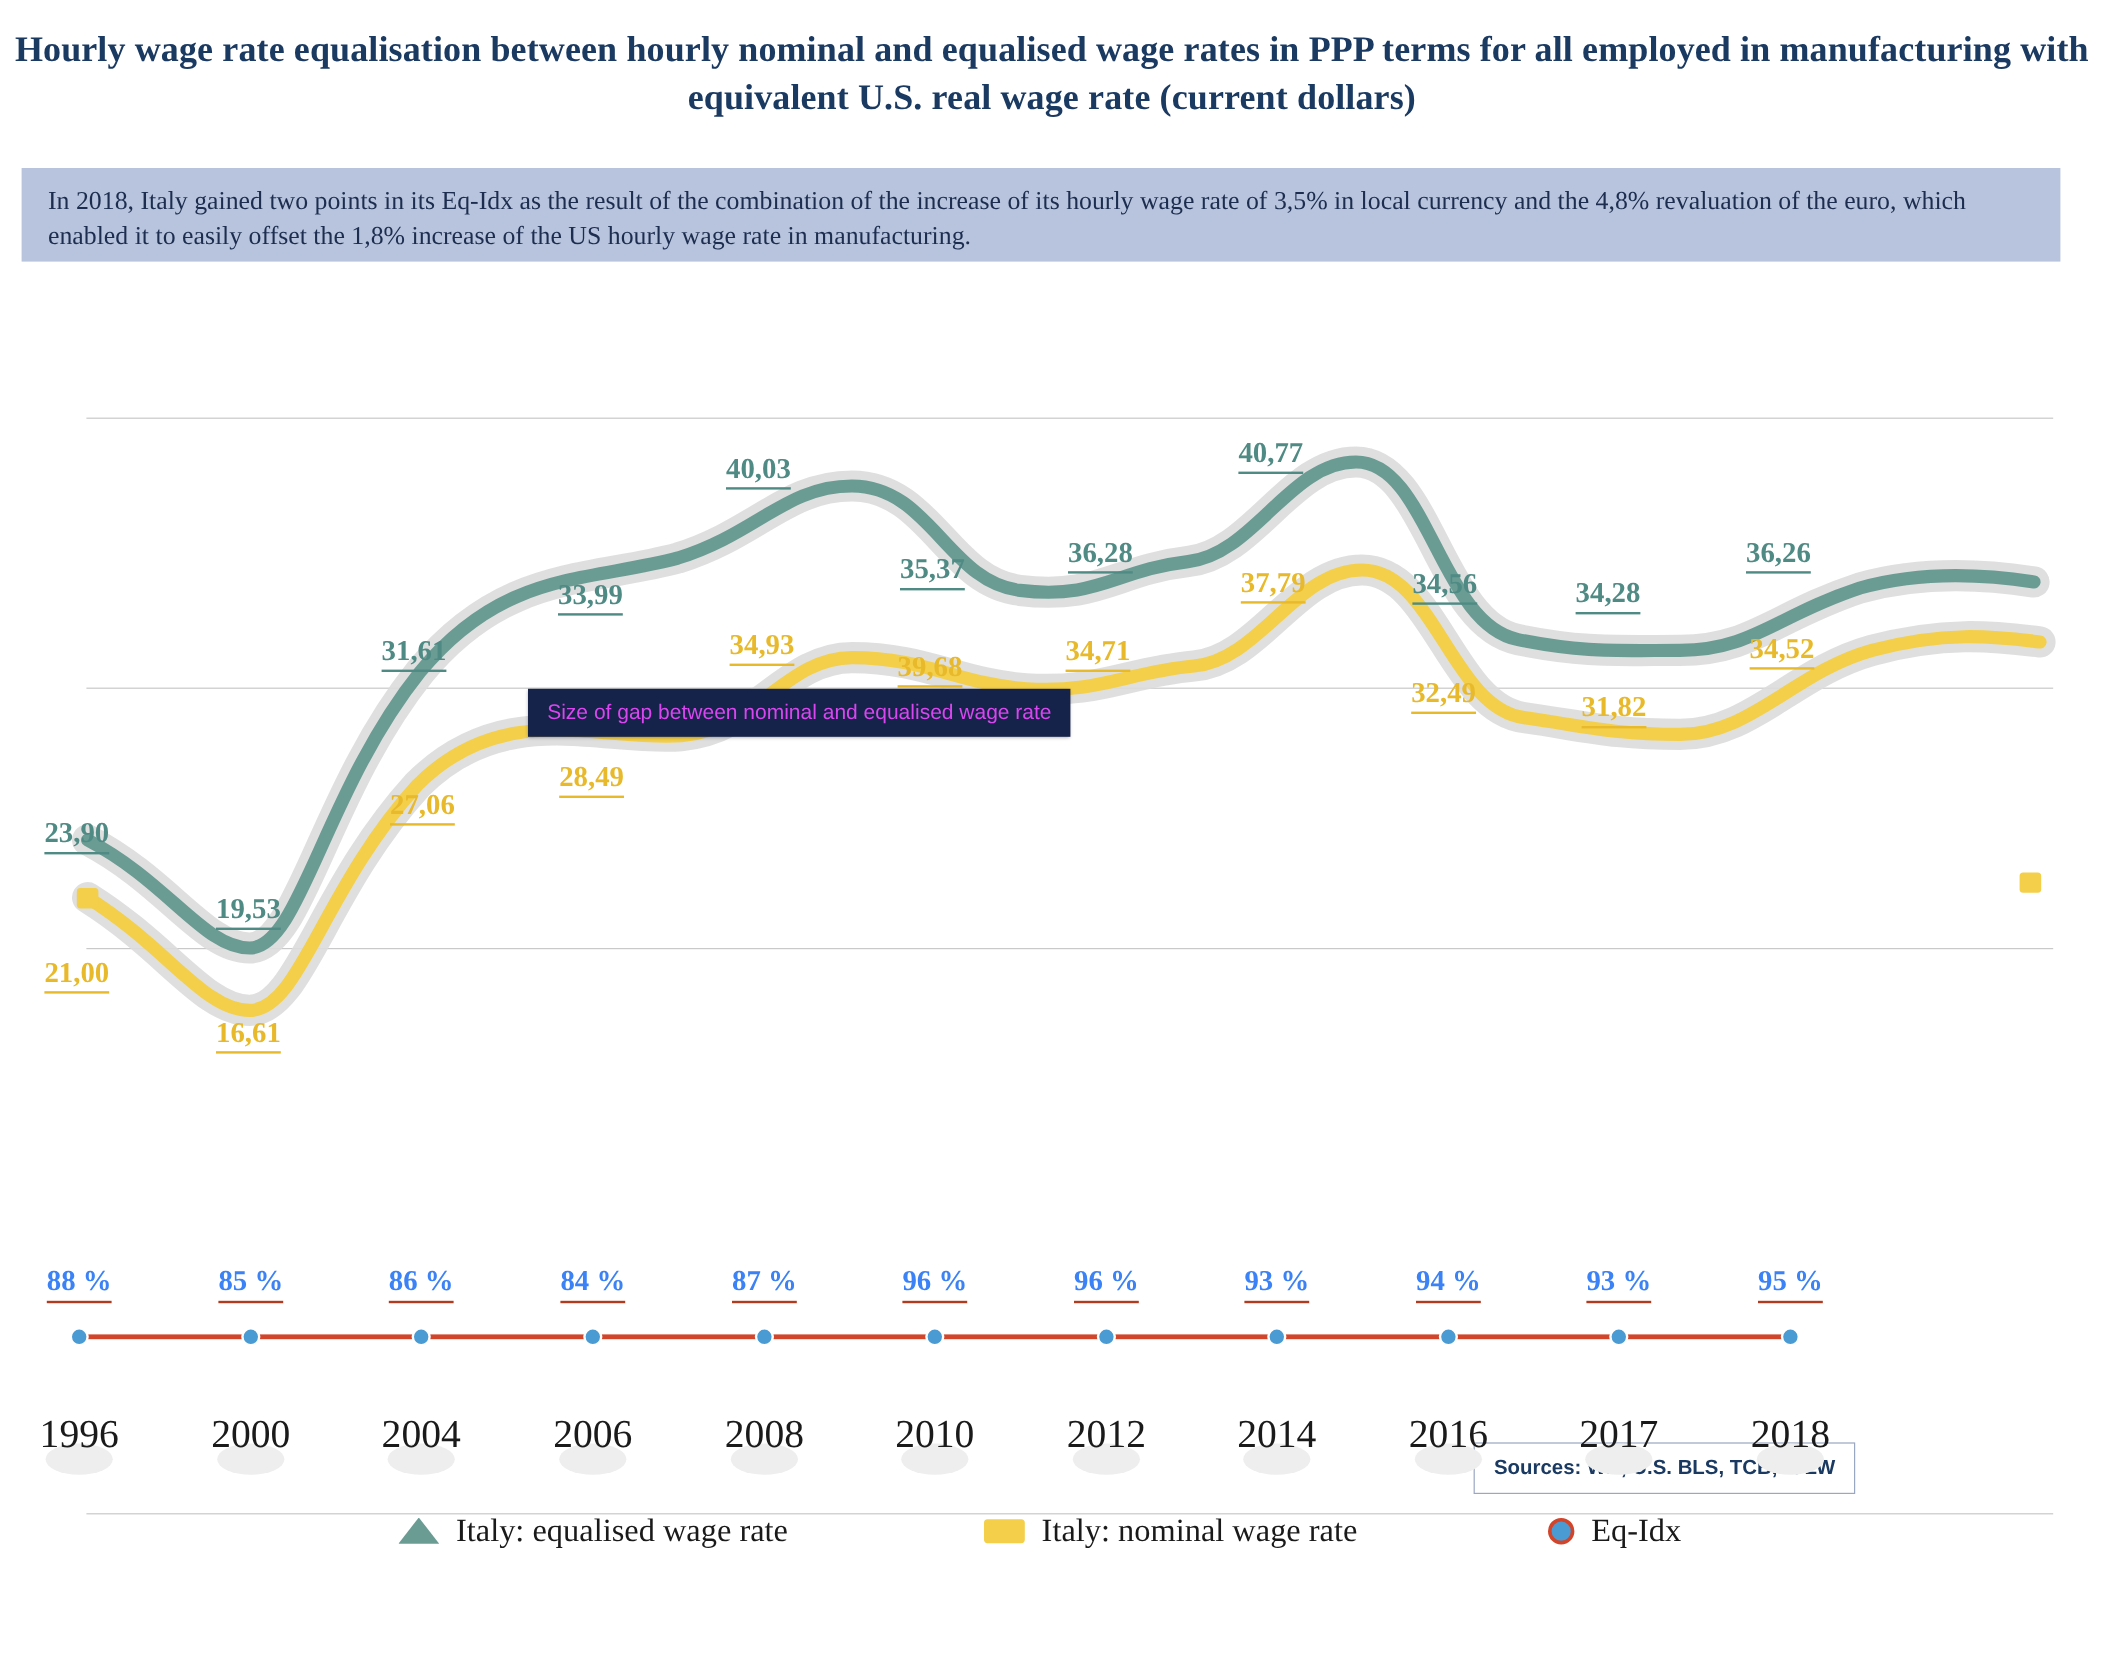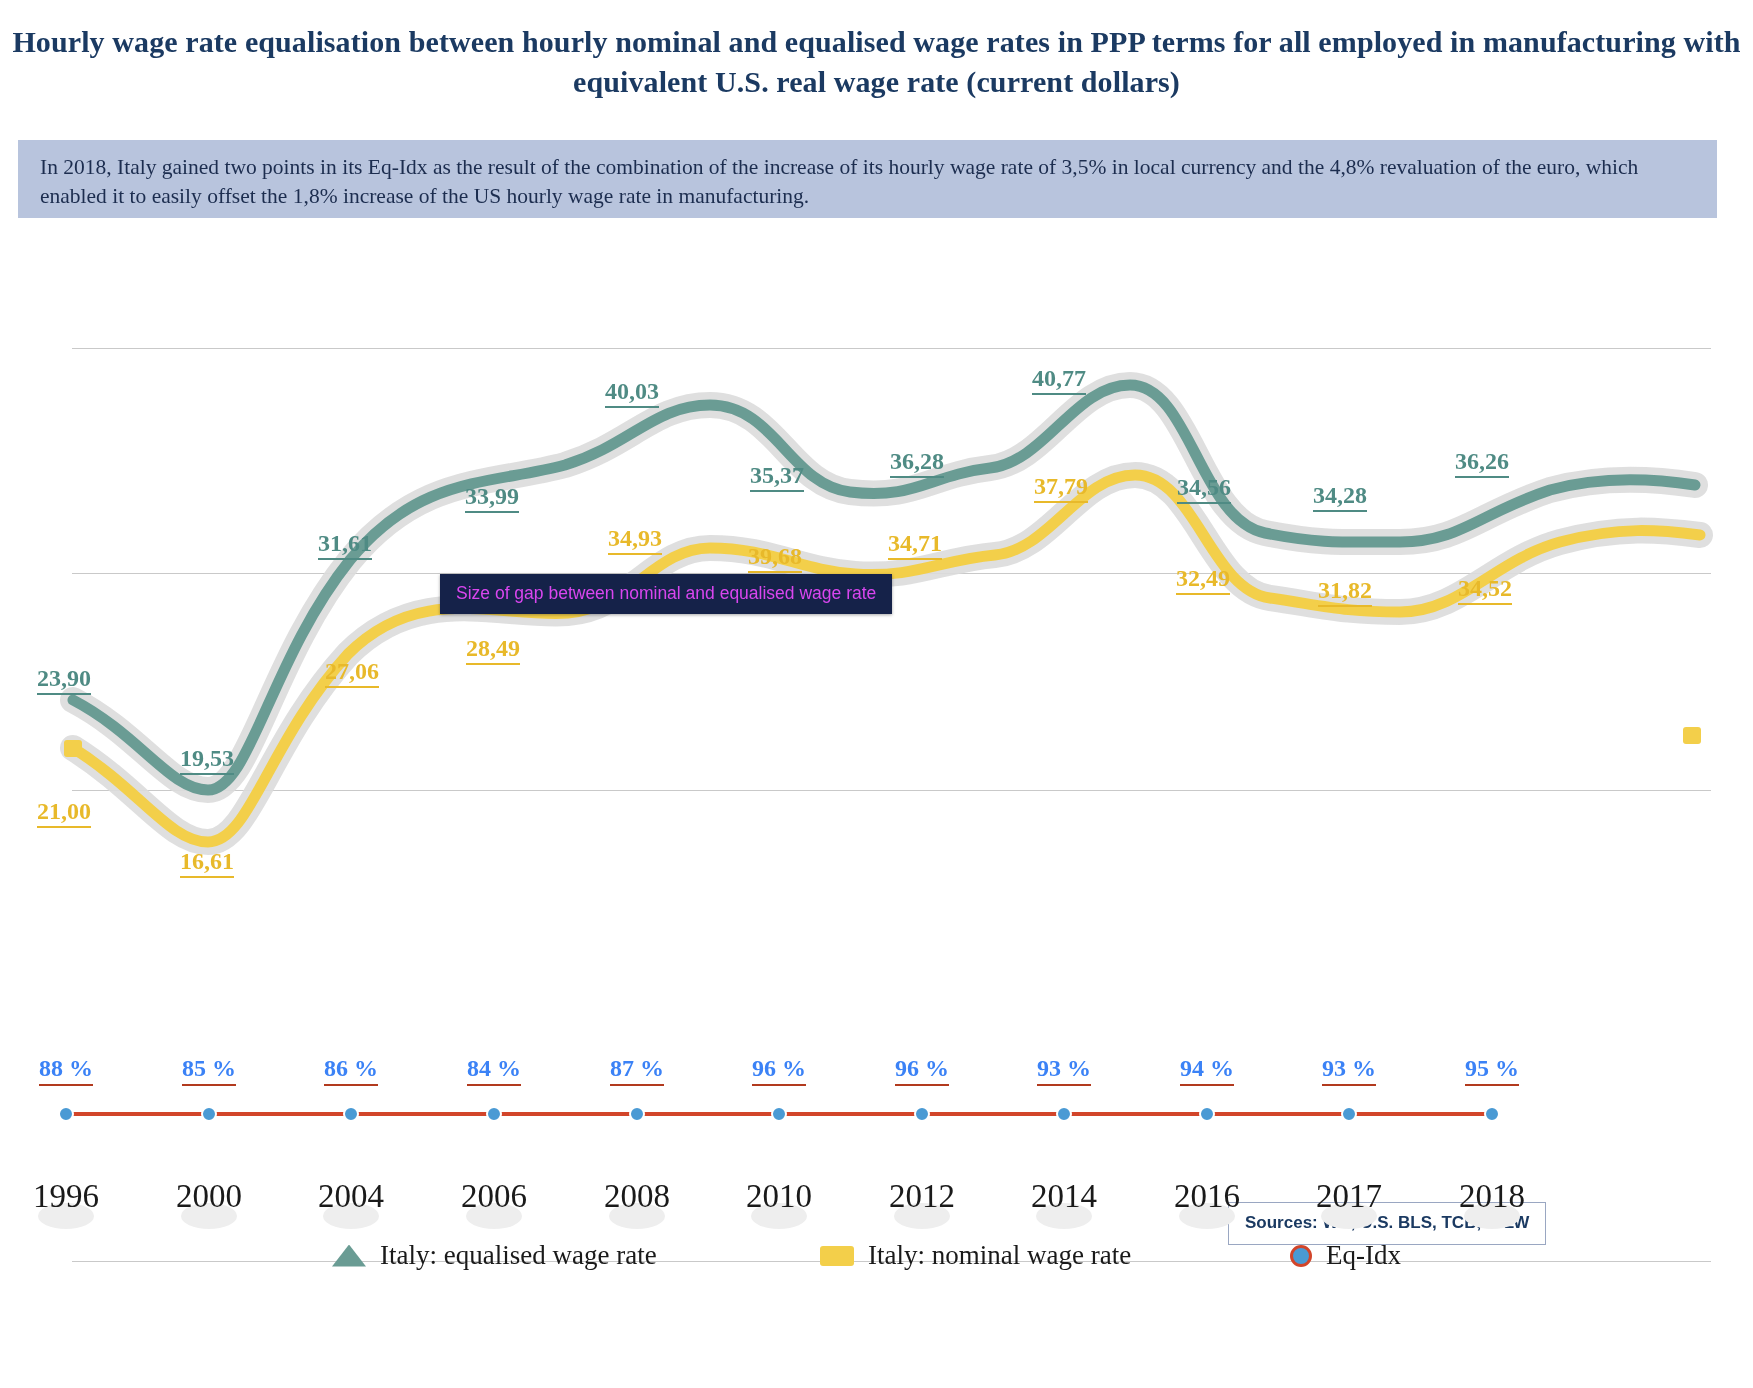--- a/index.html
+++ b/index.html
@@ -171,20 +171,21 @@
   }
   .legend-item {
     position: absolute;
     display: flex;
     align-items: center;
     gap: 14px;
     font-family: "Liberation Serif", serif;
     font-size: 27px;
     color: #1a1a1a;
     white-space: nowrap;
+    margin-top: 20px;
   }
   .lg-marker-eq {
     width: 34px; height: 22px;
     background: #6a9c94;
     clip-path: polygon(0% 100%, 50% 0%, 100% 100%);
   }
   .lg-marker-nom {
     width: 34px; height: 20px;
     background: #f3cf4a;
     border-radius: 3px;
@@ -218,21 +219,21 @@
     </g>
 
     <path d="M 73,518 C 140,560 170,612 208,612 C 250,612 268,512 348,424 C 420,352 500,388 568,383 C 630,378 655,318 710,318 C 770,318 800,340 855,344 C 915,348 940,330 995,325 C 1050,320 1080,245 1135,245 C 1195,245 1210,360 1270,368 C 1325,376 1345,382 1400,382 C 1460,382 1495,330 1560,312 C 1620,296 1660,300 1700,305" stroke="#f3cf4a" stroke-width="11" fill="none" stroke-linecap="round"></path>
 
     <path d="M 73,470 C 140,505 170,560 208,560 C 250,560 270,430 350,330 C 420,245 490,255 565,235 C 630,215 655,175 710,175 C 775,175 790,255 850,262 C 915,270 930,245 990,238 C 1045,232 1075,155 1130,155 C 1190,155 1200,290 1265,303 C 1320,314 1345,312 1400,312 C 1460,312 1480,283 1550,260 C 1600,246 1650,248 1695,255" stroke="#6a9c94" stroke-width="11" fill="none" stroke-linecap="round"></path>
 
     <rect x="64" y="510" width="18" height="17" rx="3" fill="#f3cf4a"></rect>
     <rect x="1683" y="497" width="18" height="17" rx="3" fill="#f3cf4a"></rect>
   </svg>
 
-  <div class="val eq" style="left:37px; top:435px;">23,90</div>
+  <div class="val eq" style="left:37px; top:452px;">23,90</div>
   <div class="val eq" style="left:180px; top:515px;">19,53</div>
   <div class="val eq" style="left:318px; top:300px;">31,61</div>
   <div class="val eq" style="left:465px; top:253px;">33,99</div>
   <div class="val eq" style="left:605px; top:148px;">40,03</div>
   <div class="val eq" style="left:750px; top:232px;">35,37</div>
   <div class="val eq" style="left:890px; top:218px;">36,28</div>
   <div class="val eq" style="left:1032px; top:135px;">40,77</div>
   <div class="val eq" style="left:1177px; top:244px;">34,56</div>
   <div class="val eq" style="left:1313px; top:252px;">34,28</div>
   <div class="val eq" style="left:1455px; top:218px;">36,26</div>
@@ -240,21 +241,21 @@
   <div class="val nom" style="left:37px; top:568px;">21,00</div>
   <div class="val nom" style="left:180px; top:618px;">16,61</div>
   <div class="val nom" style="left:325px; top:428px;">27,06</div>
   <div class="val nom" style="left:466px; top:405px;">28,49</div>
   <div class="val nom" style="left:608px; top:295px;">34,93</div>
   <div class="val nom" style="left:748px; top:313px;">39,68</div>
   <div class="val nom" style="left:888px; top:300px;">34,71</div>
   <div class="val nom" style="left:1034px; top:243px;">37,79</div>
   <div class="val nom" style="left:1176px; top:335px;">32,49</div>
   <div class="val nom" style="left:1318px; top:347px;">31,82</div>
-  <div class="val nom" style="left:1458px; top:298px;margin-top:47px;">34,52</div>
+  <div class="val nom" style="left:1458px; top:298px;">34,52</div>
 
   <div class="tooltip">Size of gap between nominal and equalised wage rate</div>
 
   <div class="sources">Sources: WB, U.S. BLS, TCB, IOLW</div>
   <div class="bottom-rule"></div>
 </div>
 
 <div class="eqaxis">
   <div class="eq-line"></div>
 

